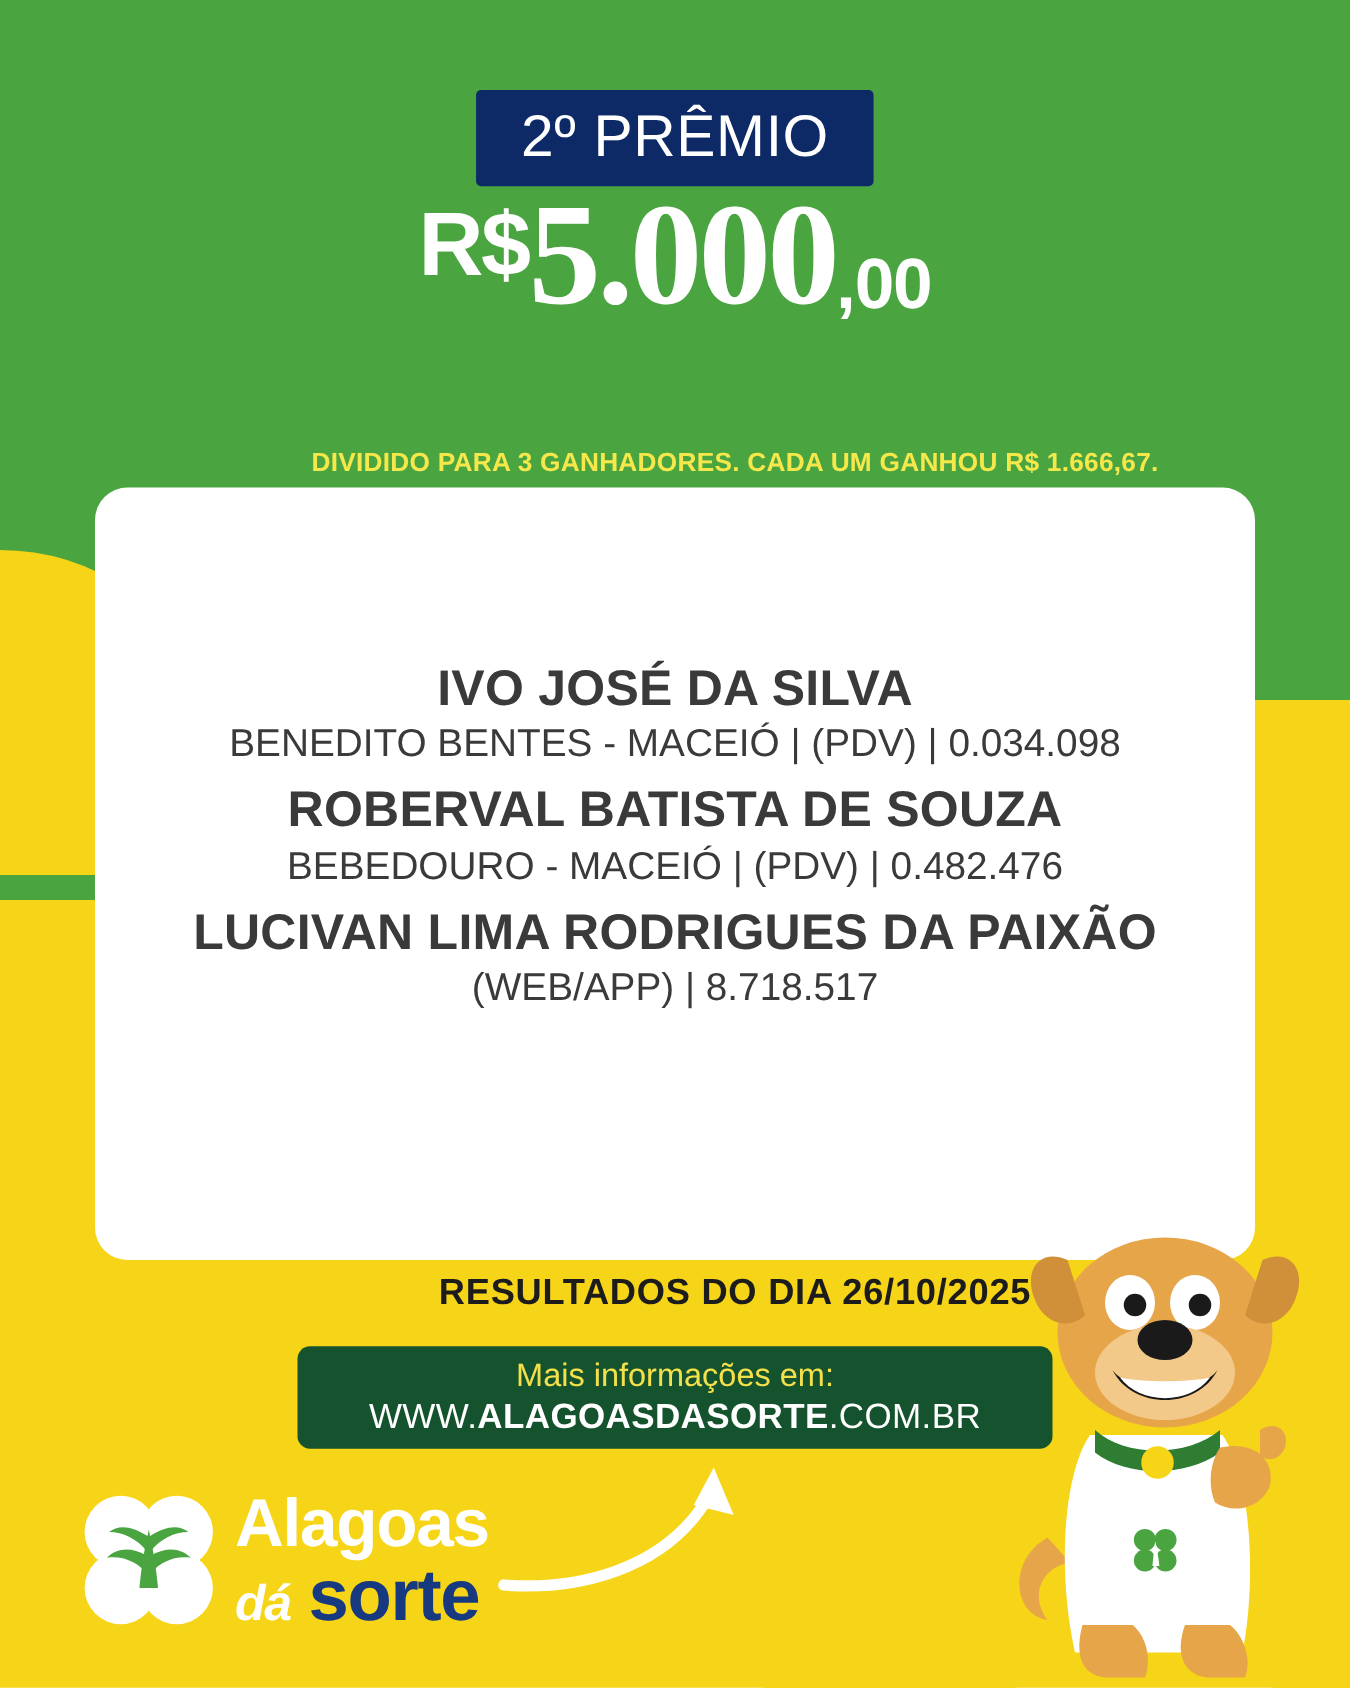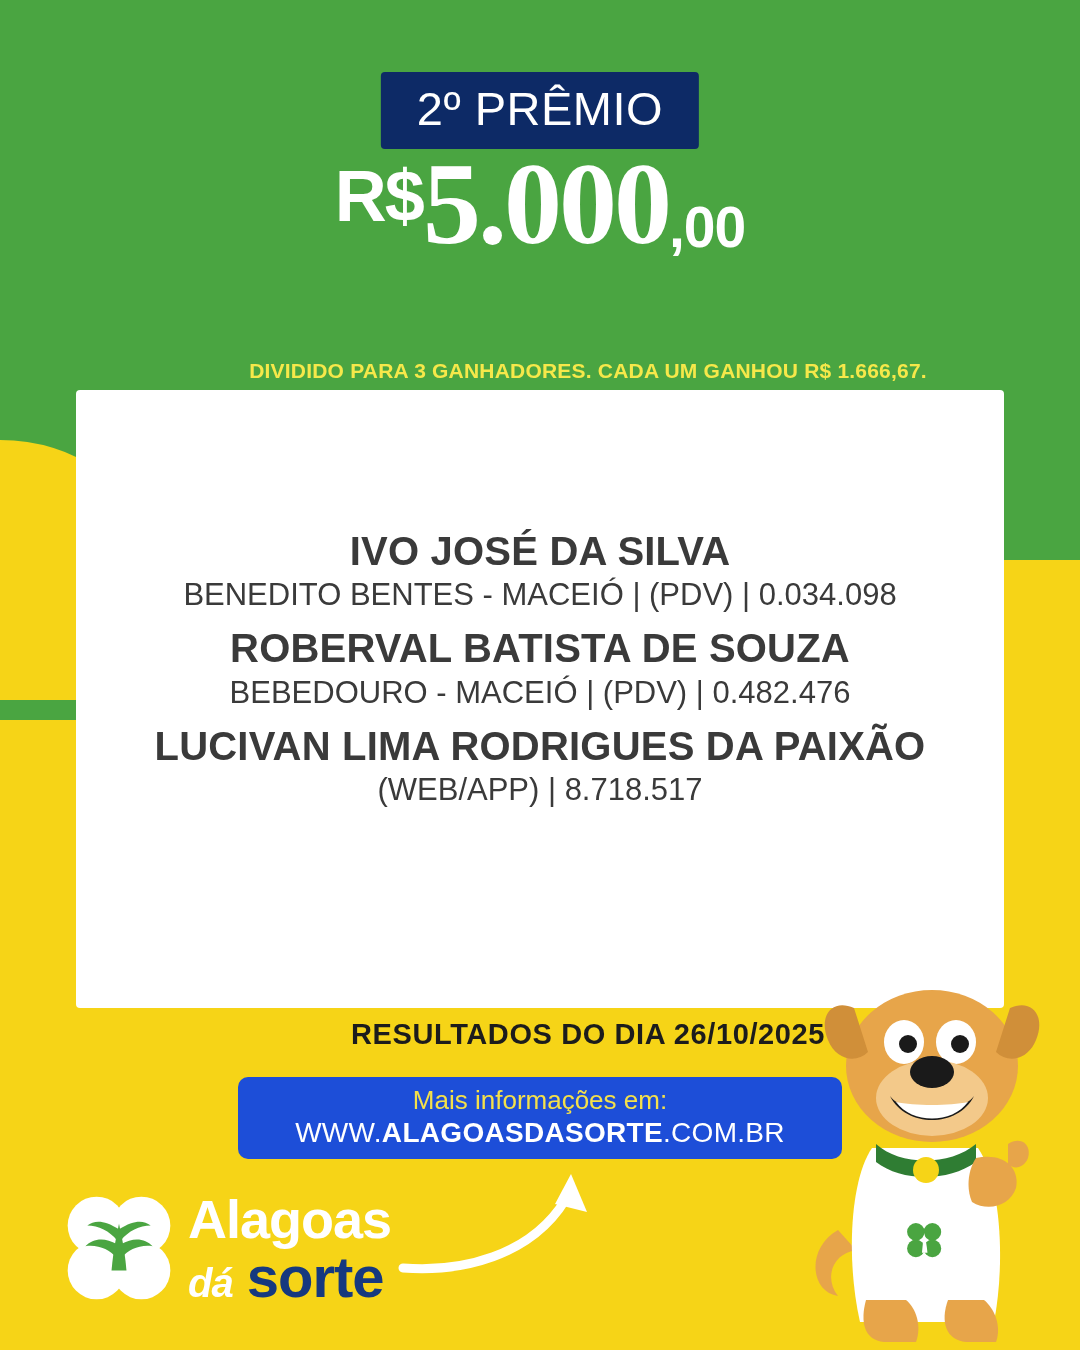--- a/index.html
+++ b/index.html
@@ -123,21 +123,21 @@
   }
 
   
   .card {
     position: absolute;
     left: 76px;
     top: 390px;
     width: 928px;
     height: 618px;
     background: #ffffff;
-    border-radius: 4px;
+    border-radius: 26px;
     box-sizing: border-box;
   }
   .winners {
     position: absolute;
     left: 0;
     top: 140px;
     width: 928px;
     text-align: center;
   }
   .winner {
@@ -172,21 +172,21 @@
     padding-left: 48px;
   }
 
   
   .info-bar {
     position: absolute;
     left: 238px;
     top: 1077px;
     width: 604px;
     height: 82px;
-    background: #1d4ed8;
+    background: #14532d;
     border-radius: 10px;
     color: #ffffff;
     text-align: center;
     box-sizing: border-box;
     padding-top: 9px;
   }
   .info-top {
     font-size: 26px;
     color: #f4e04a;
     line-height: 1.1;

